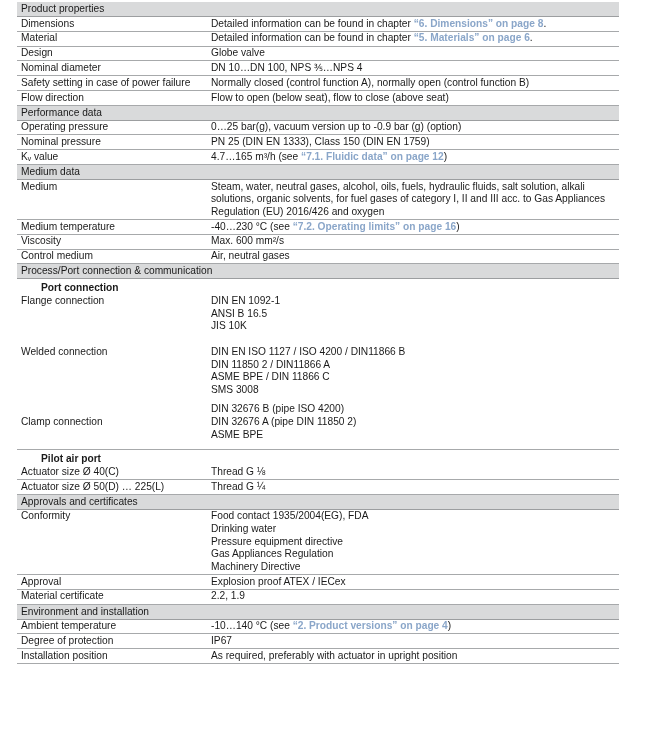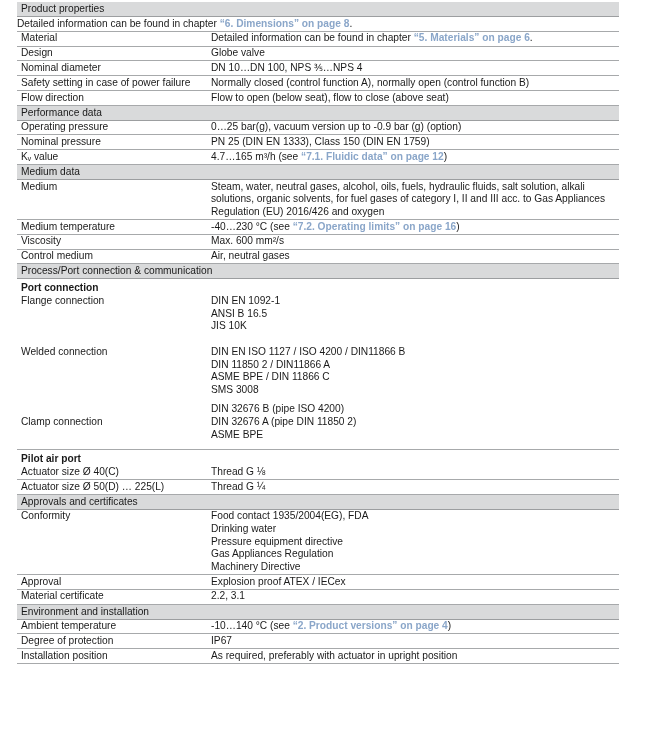--- a/index.html
+++ b/index.html
@@ -5,32 +5,33 @@
   html, body { margin: 0; padding: 0; background: #ffffff; }
   body { width: 672px; height: 744px; position: relative; overflow: hidden;
          font-family: "Liberation Sans", sans-serif; font-size: 10.2px; color: #1a1a1a; }
   .tbl { position: absolute; left: 17px; top: 2px; width: 602px; }
   .sec { background: #d9dadb; font-weight: normal; height: 14px; line-height: 14px; padding-left: 4px;
          border-bottom: 1px solid #9c9ea0; }
   .row { display: flex; border-bottom: 1px solid #a7a9ab; line-height: 12.6px; padding: 0.6px 0; }
   .row.noline { border-bottom: none; }
   .k { width: 190px; padding-left: 4px; flex: none; }
   .v { flex: 1; padding-left: 0; }
-  .sub { font-weight: bold; padding-left: 4px; line-height: 13px; padding-top: 2px; }
+  .sub { font-weight: bold; padding-left: 4px; line-height: 13px; padding-top: 2px; margin-left: 20px; }
   .link { color: #8aa6c9; font-weight: bold; margin-top: 16px; }
   .gap { height: 6px; }
   .line-block div { line-height: 12.6px; }
 </style>
 </head>
 <body>
 
 <div class="tbl">
 
   <div class="sec">Product properties</div>
   <div class="row">
+    <div class="k">Dimensions</div>
     <div class="v"><span>Detailed information can be found in chapter </span><span class="link">“6. Dimensions” on page 8</span><span>.</span></div>
   </div>
   <div class="row">
     <div class="k">Material</div>
     <div class="v"><span>Detailed information can be found in chapter </span><span class="link">“5. Materials” on page 6</span><span>.</span></div>
   </div>
   <div class="row">
     <div class="k">Design</div>
     <div class="v">Globe valve</div>
   </div>
@@ -129,21 +130,21 @@
       <div>Gas Appliances Regulation</div>
       <div>Machinery Directive</div>
     </div>
   </div>
   <div class="row">
     <div class="k">Approval</div>
     <div class="v">Explosion proof ATEX / IECex</div>
   </div>
   <div class="row">
     <div class="k">Material certificate</div>
-    <div class="v">2.2, 3.1</div>
+    <div class="v">2.2, 1.9</div>
   </div>
 
   <div class="sec">Environment and installation</div>
   <div class="row">
     <div class="k">Ambient temperature</div>
     <div class="v"><span>-10…140 °C (see </span><span class="link">“2. Product versions” on page 4</span><span>)</span></div>
   </div>
   <div class="row">
     <div class="k">Degree of protection</div>
     <div class="v">IP67</div>

